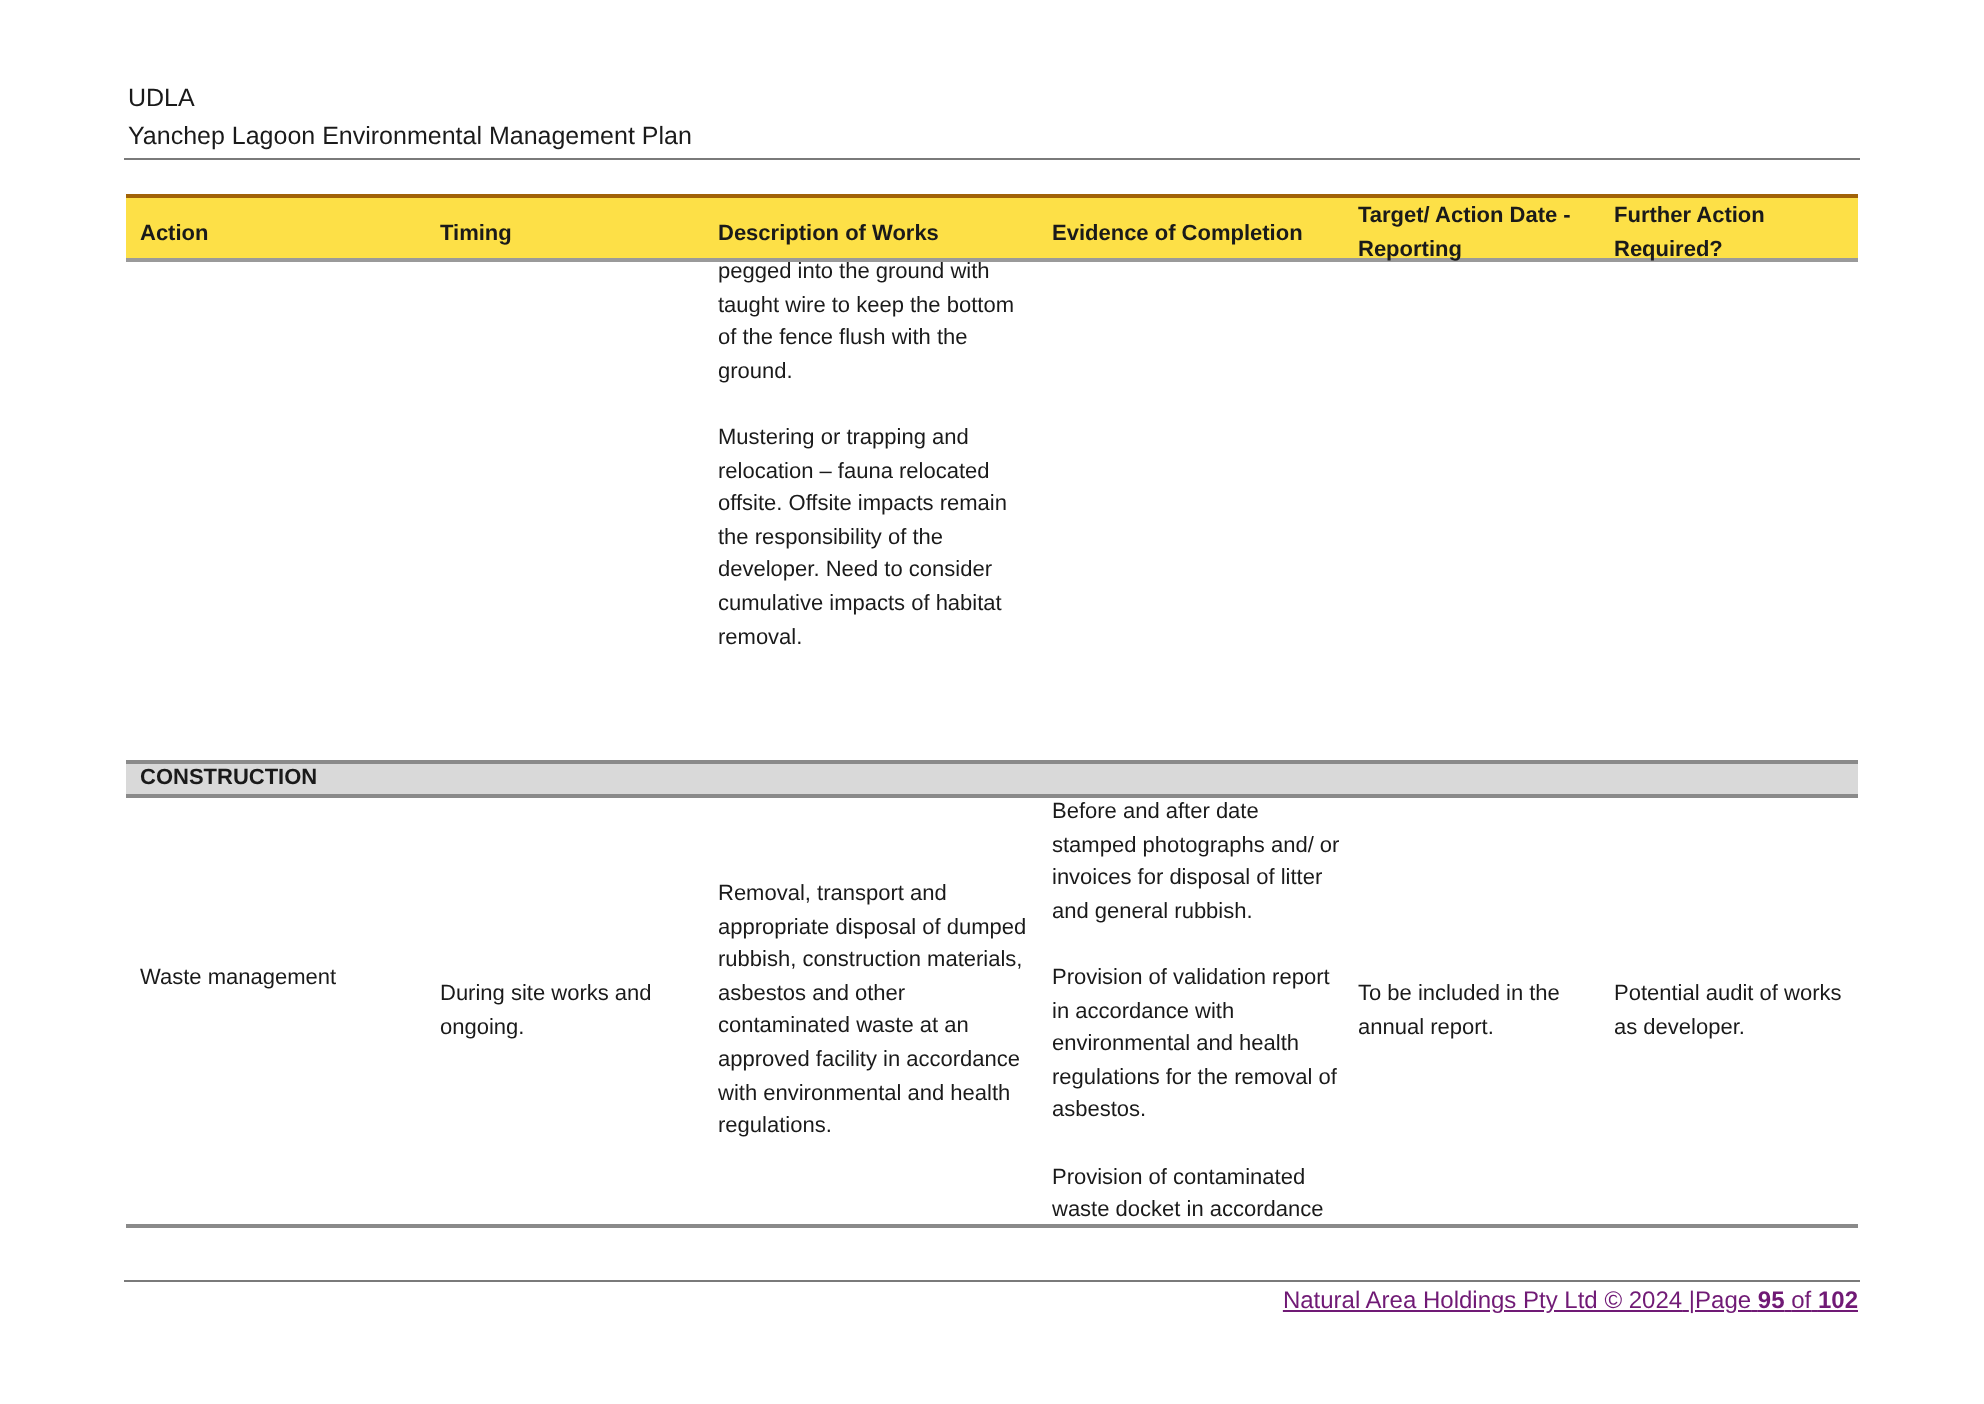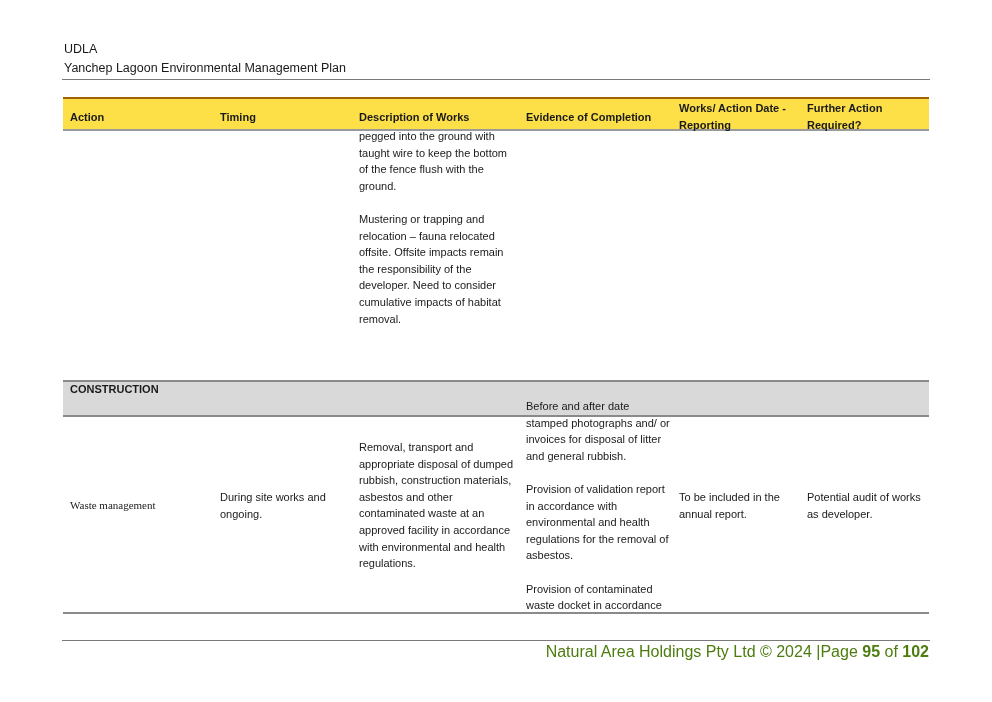--- a/index.html
+++ b/index.html
@@ -23,64 +23,64 @@
   .col-timing { left: 157px; width: 130px; }
   .col-desc { left: 296px; width: 160px; }
   .col-evid { left: 463px; width: 148px; }
   .col-target { left: 616px; width: 120px; }
   .col-further { left: 744px; width: 118px; }
 
   .cell { position: absolute; }
   .para { margin: 0 0 16.6px 0; }
   .para:last-child { margin-bottom: 0; }
 
-  .section { position: absolute; left: 0; top: 283px; width: 866px; height: 37px; background: #d9d9d9;
+  .section { position: absolute; left: 0; top: 283px; width: 866px; height: 19px; background: #d9d9d9;
              border-top: 2px solid #8a8a8a; border-bottom: 2px solid #8a8a8a; box-sizing: border-box; }
   .section span { position: absolute; left: 7px; top: 0px; font-weight: bold; line-height: 15px; }
 
   .row-bottom { position: absolute; left: 0; top: 515px; width: 866px; height: 2px; background: #8a8a8a; }
 
   .ftr-rule { position: absolute; left: 62px; width: 868px; top: 640px; height: 1px; background: #7a7a7a; }
-  .ftr { position: absolute; right: 63px; top: 643px; font-size: 16px; color: #4d7c0f; }
+  .ftr { position: absolute; right: 63px; top: 643px; font-size: 12px; color: #701a75; text-decoration: underline; }
   .ftr b { font-weight: bold; }
 </style>
 </head>
 <body>
 
 <div class="hdr hdr-org">UDLA</div>
 <div class="hdr hdr-title">Yanchep Lagoon Environmental Management Plan</div>
 <div class="hdr-rule"></div>
 
 <div class="tbl">
   <div class="thead">
     <div class="th single col-action">Action</div>
     <div class="th single col-timing">Timing</div>
     <div class="th single col-desc">Description of Works</div>
     <div class="th single col-evid">Evidence of Completion</div>
     <div class="th double col-target">
-      <div>Works/ Action Date -</div>
+      <div>Target/ Action Date -</div>
       <div>Reporting</div>
     </div>
     <div class="th double col-further">
       <div>Further Action</div>
       <div>Required?</div>
     </div>
   </div>
 
   <div class="cell col-desc" style="top:31px;">
     <p class="para">pegged into the ground with taught wire to keep the bottom of the fence flush with the ground.</p>
     <p class="para">Mustering or trapping and relocation – fauna relocated offsite. Offsite impacts remain the responsibility of the developer. Need to consider cumulative impacts of habitat removal.</p>
   </div>
 
   <div class="section">
     <span>CONSTRUCTION</span>
   </div>
 
   <div>
-    <div class="cell col-action" style="top:400px;font-family:Liberation Serif, serif;">Waste management</div>
+    <div class="cell col-action" style="top:384px;">Waste management</div>
     <div class="cell col-timing" style="top:392px; width:118px;">During site works and ongoing.</div>
     <div class="cell col-desc" style="top:342px;">Removal, transport and appropriate disposal of dumped rubbish, construction materials, asbestos and other contaminated waste at an approved facility in accordance with environmental and health regulations.</div>
     <div class="cell col-evid" style="top:301px;">
       <p class="para">Before and after date stamped photographs and/ or invoices for disposal of litter and general rubbish.</p>
       <p class="para">Provision of validation report in accordance with environmental and health regulations for the removal of asbestos.</p>
       <p class="para">Provision of contaminated waste docket in accordance</p>
     </div>
     <div class="cell col-target" style="top:392px; width:112px;">To be included in the annual report.</div>
     <div class="cell col-further" style="top:392px;">Potential audit of works as developer.</div>
   </div>

